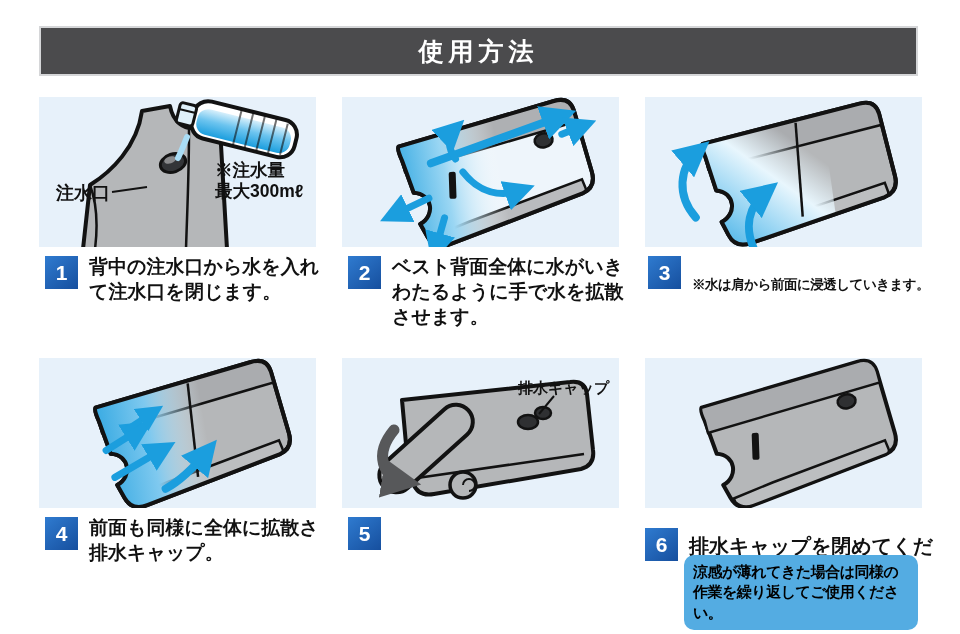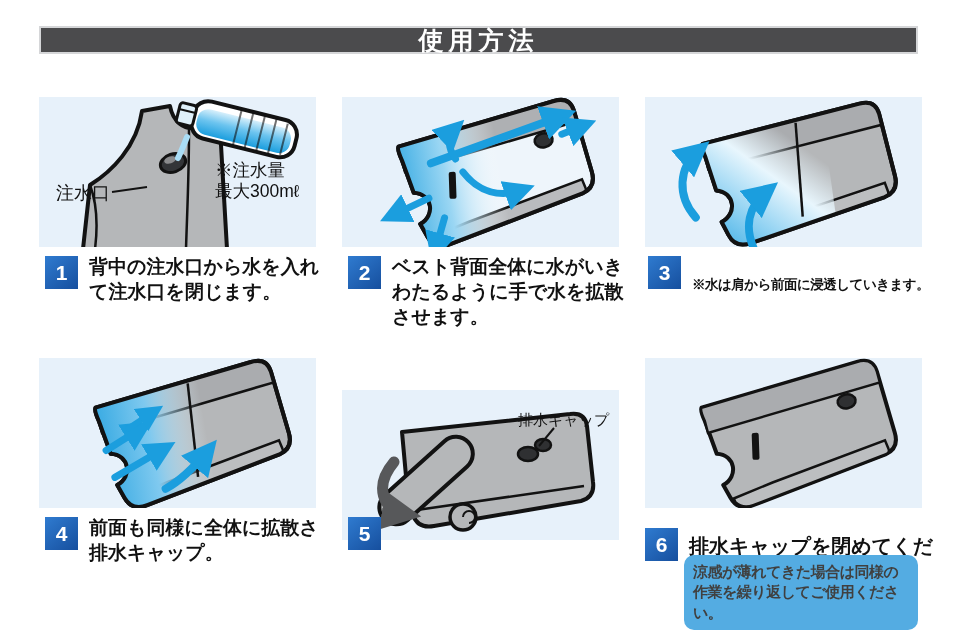--- a/index.html
+++ b/index.html
@@ -2,31 +2,31 @@
 <html><head>
 <meta charset="utf-8">
 <style>
   html,body{margin:0;padding:0;background:#ffffff;}
   .page{
     position:relative;width:960px;height:634px;background:#ffffff;overflow:hidden;
     font-family:"Liberation Sans", sans-serif;color:#111;
   }
   
   .header{
-    position:absolute;left:39px;top:26px;width:879px;height:28px;
+    position:absolute;left:39px;top:26px;width:879px;height:50px;
     background:#4b4b4d;border:2px solid #d5d6d8;box-sizing:border-box;
     display:flex;align-items:center;justify-content:center;
   }
   .header-title{color:#ffffff;font-size:25px;font-weight:bold;letter-spacing:5px;}
   
   .illus{position:absolute;width:277px;height:150px;background:#e7f1fa;}
   .illus svg{position:absolute;left:0;top:0;}
   .p1{left:39px;top:97px;}  .p2{left:342px;top:97px;}  .p3{left:645px;top:97px;}
-  .p4{left:39px;top:358px;} .p5{left:342px;top:358px;margin-top:32px;} .p6{left:645px;top:358px;}
-  .illus-label{position:absolute;font-weight:normal;color:#111;white-space:pre-line;line-height:1.22;}
+  .p4{left:39px;top:358px;} .p5{left:342px;top:358px;} .p6{left:645px;top:358px;}
+  .illus-label{position:absolute;font-weight:bold;color:#111;white-space:pre-line;line-height:1.22;}
   .label-inlet{left:17px;top:86px;font-size:18px;}
   .label-amount{left:176px;top:63px;font-size:17.5px;}
   .label-cap{left:176px;top:21px;font-size:15px;}
   
   .step{position:absolute;display:flex;align-items:flex-start;}
   .badge{
     width:33px;height:33px;flex:0 0 33px;margin-right:11px;
     background:linear-gradient(140deg,#2f7bd0 0%,#164f9e 100%);
     color:#fff;font-size:21px;font-weight:bold;
     display:flex;align-items:center;justify-content:center;
@@ -36,21 +36,21 @@
   .s1{left:45px;top:256px;width:290px;}
   .s2{left:348px;top:256px;width:290px;}
   .s3{left:648px;top:256px;width:300px;}
   .s4{left:45px;top:517px;width:290px;}
   .s5{left:348px;top:517px;width:290px;}
   .s6{left:645px;top:528px;width:305px;}
   .s6 .step-text{font-size:20px;margin-top:5px;}
   .note-box{
     position:absolute;left:684px;top:555px;width:234px;box-sizing:border-box;
     background:#54ace2;border-radius:10px;padding:7px 9px;
-    color:#404040;font-size:15px;font-weight:bold;line-height:1.35;
+    color:#000000;font-size:15px;font-weight:bold;line-height:1.35;
     white-space:pre-line;letter-spacing:-0.5px;
   }
 </style>
 </head>
 <body>
 
 <div class="page">
 
   <div class="header">
     <div class="header-title">使用方法</div>

